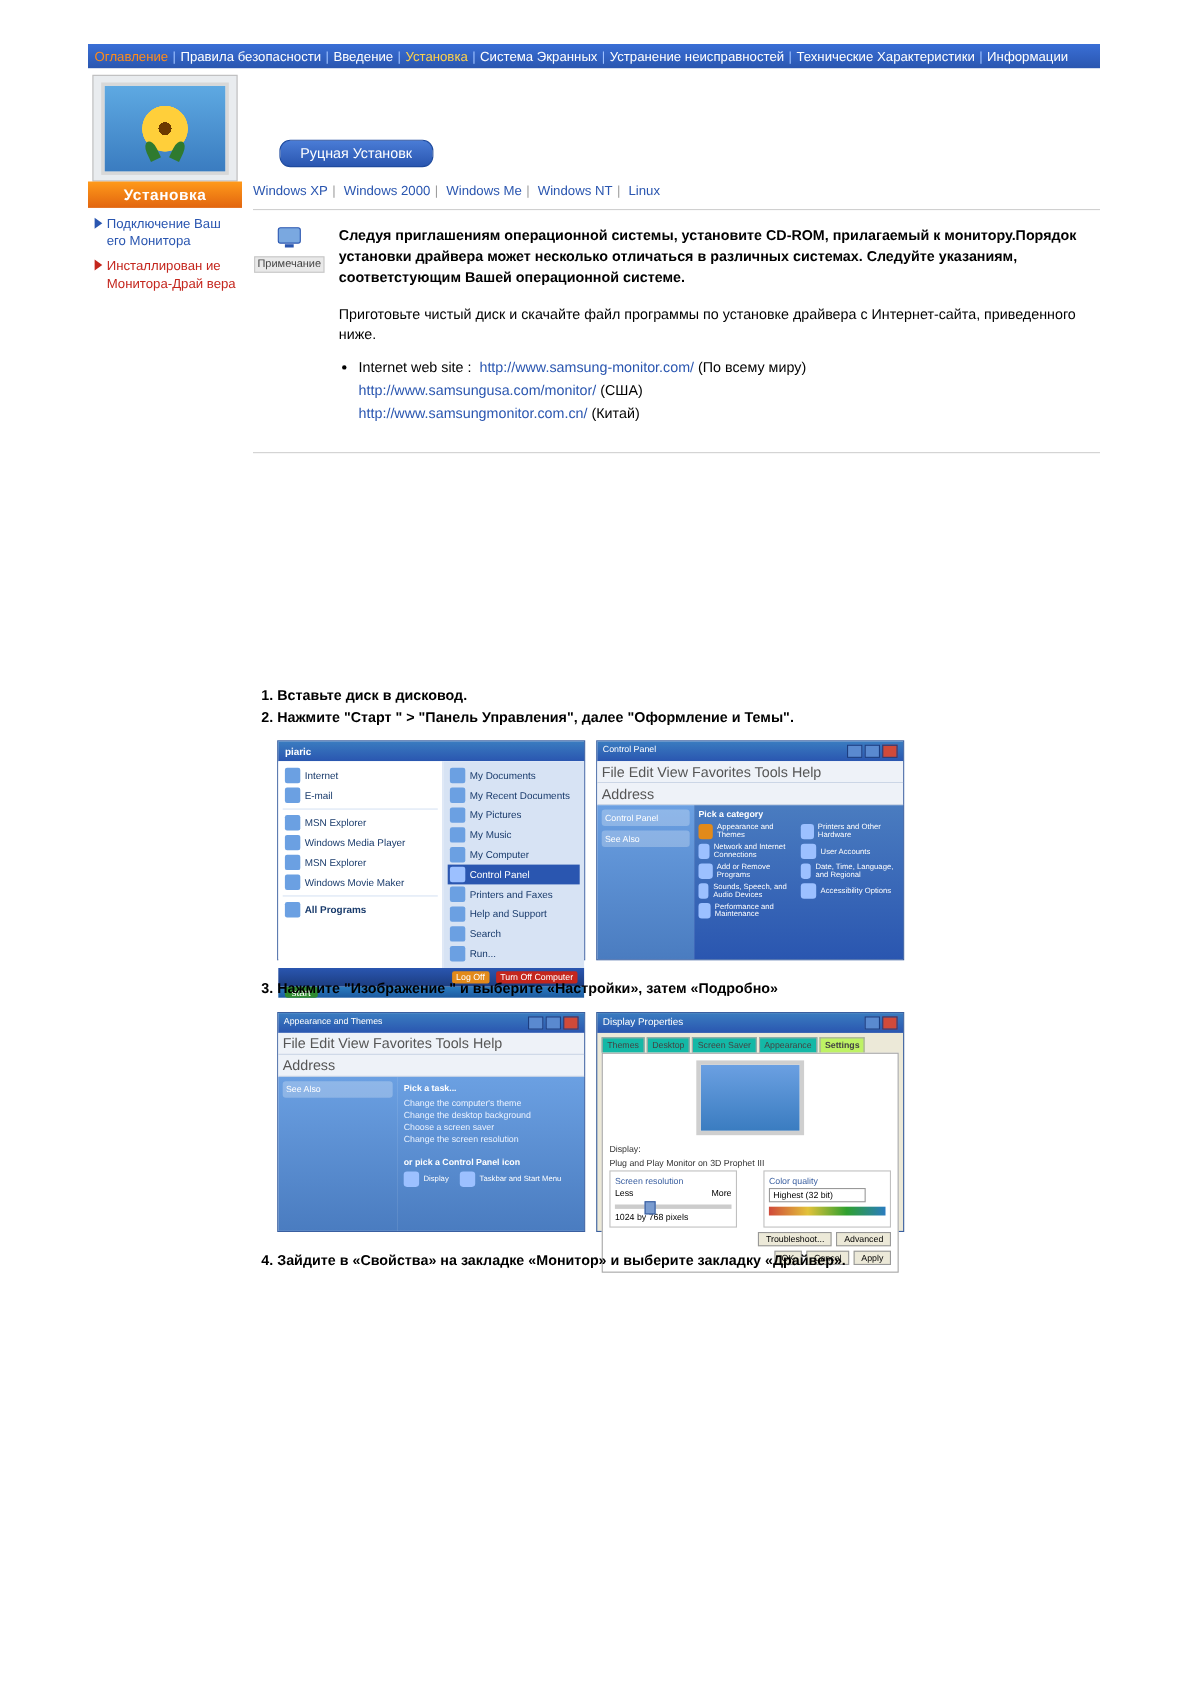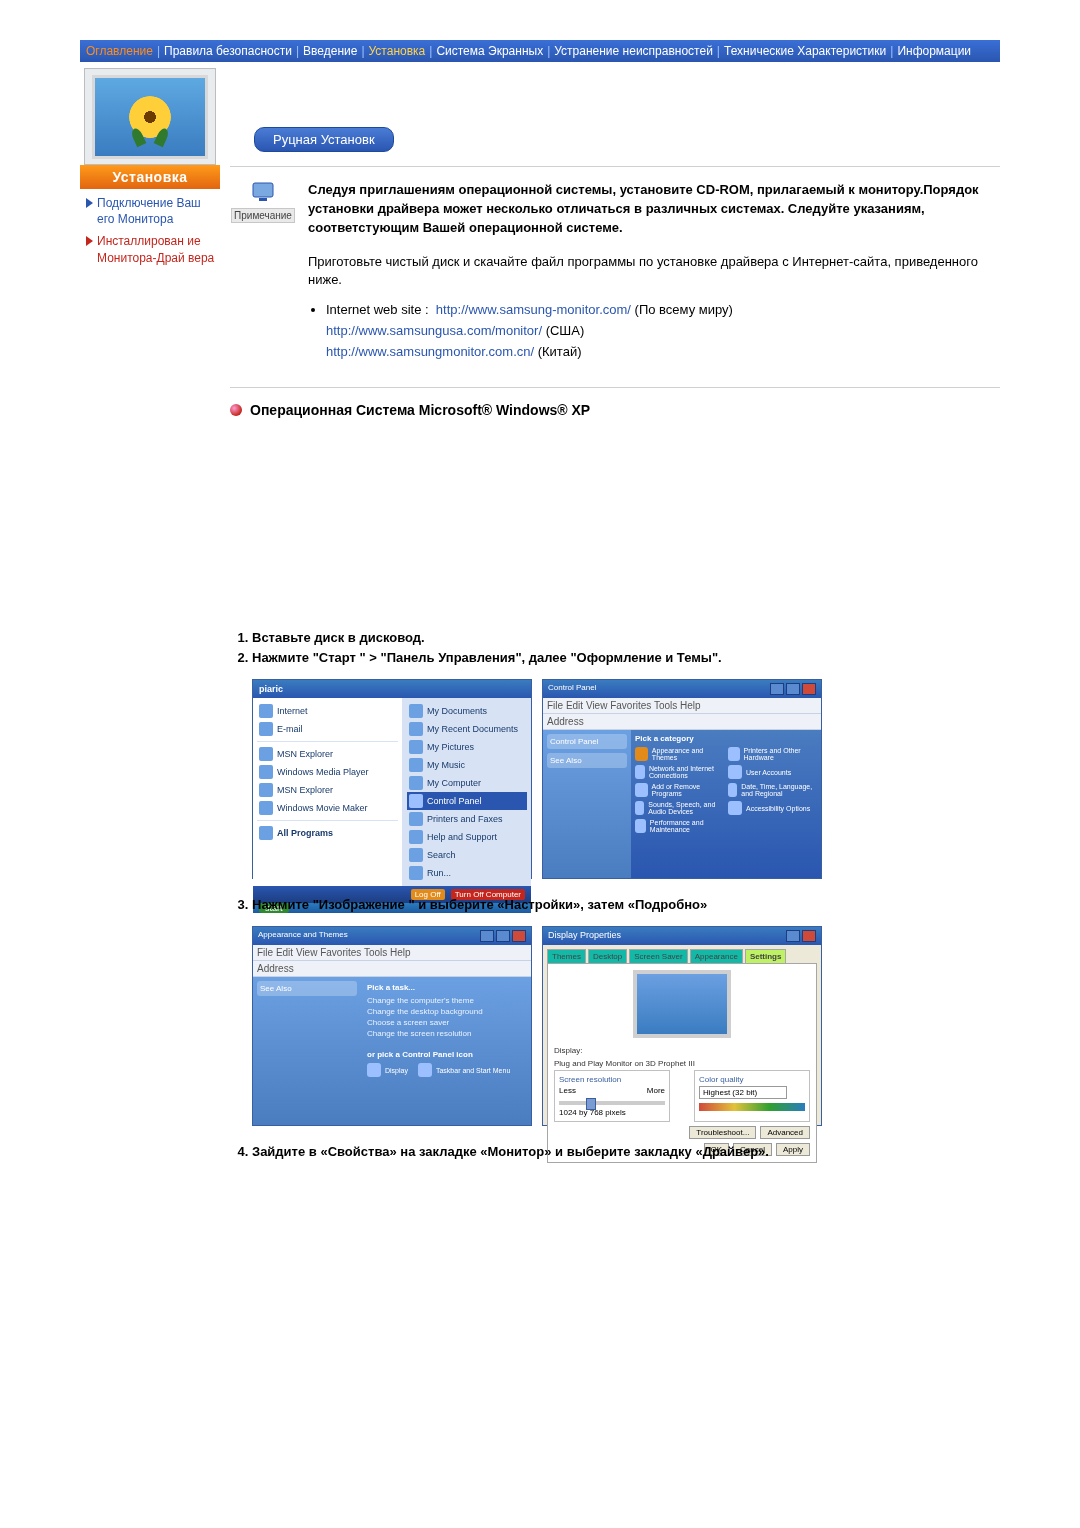--- a/index.html
+++ b/index.html
@@ -328,21 +328,21 @@
     width: 12px; height: 10px;
     background: #5a8ad0;
     border: 1px solid #1c3d80;
   }
   .wc-btn.x { background: #d04a3a;}
   .toolbar {
     background: #eef2f8;
     border-bottom: 1px solid #c7d3e4;
     padding: 2px 4px;
     color: #555;
-    font-size: 10px;
+    font-size: 13px;
   }
   .cp-body {
     flex: 1;
     display: flex;
   }
   .cp-left {
     width: 80px;
     background: linear-gradient(#6ba0e2, #4a7cc0);
     color: #fff;
     padding: 4px;
@@ -564,20 +564,27 @@
         </div>
       </div>
     </div>
 
     <div class="content">
       <div class="spacer-top"></div>
       <div class="tab-strip">
         <span class="tab-btn">Руцная Установк</span>
       </div>
 
+      <div class="os-links">
+        <a href="#">Windows XP</a><span class="vsep">|</span>
+        <a href="#">Windows 2000</a><span class="vsep">|</span>
+        <a href="#">Windows Me</a><span class="vsep">|</span>
+        <a href="#">Windows NT</a><span class="vsep">|</span>
+        <a href="#">Linux</a>
+      </div>
 
       <hr class="thin">
 
       <div class="note-row">
         <div class="note-badge">
           <svg width="28" height="24">
             <rect x="4" y="2" width="20" height="14" rx="2" fill="#7aa8e0" stroke="#2a56b0"></rect>
             <rect x="10" y="17" width="8" height="3" fill="#2a56b0"></rect>
           </svg>
           <span class="lbl">Примечание</span>
@@ -592,24 +599,20 @@
               <a class="ext" href="#">http://www.samsung-monitor.com/</a><span> (По всему миру)</span><br>
               <a class="ext" href="#">http://www.samsungusa.com/monitor/</a><span> (США)</span><br>
               <a class="ext" href="#">http://www.samsungmonitor.com.cn/</a><span> (Китай)</span>
             </li>
           </ul>
         </div>
       </div>
 
       <hr class="thin">
 
-      <div class="os-head">
-        <span class="dot"></span>
-        <span class="txt">Операционная Система Microsoft® Windows® XP</span>
-      </div>
 
       <div style="height:180px;"></div>
 
       <ol class="steps">
         <li>Вставьте диск в дисковод.</li>
         <li>
           <span>Нажмите </span><b>"Старт " &gt; "Панель Управления"</b><span>, далее "</span><b>Оформление и Темы</b><span>".</span>
         </li>
       </ol>
 

